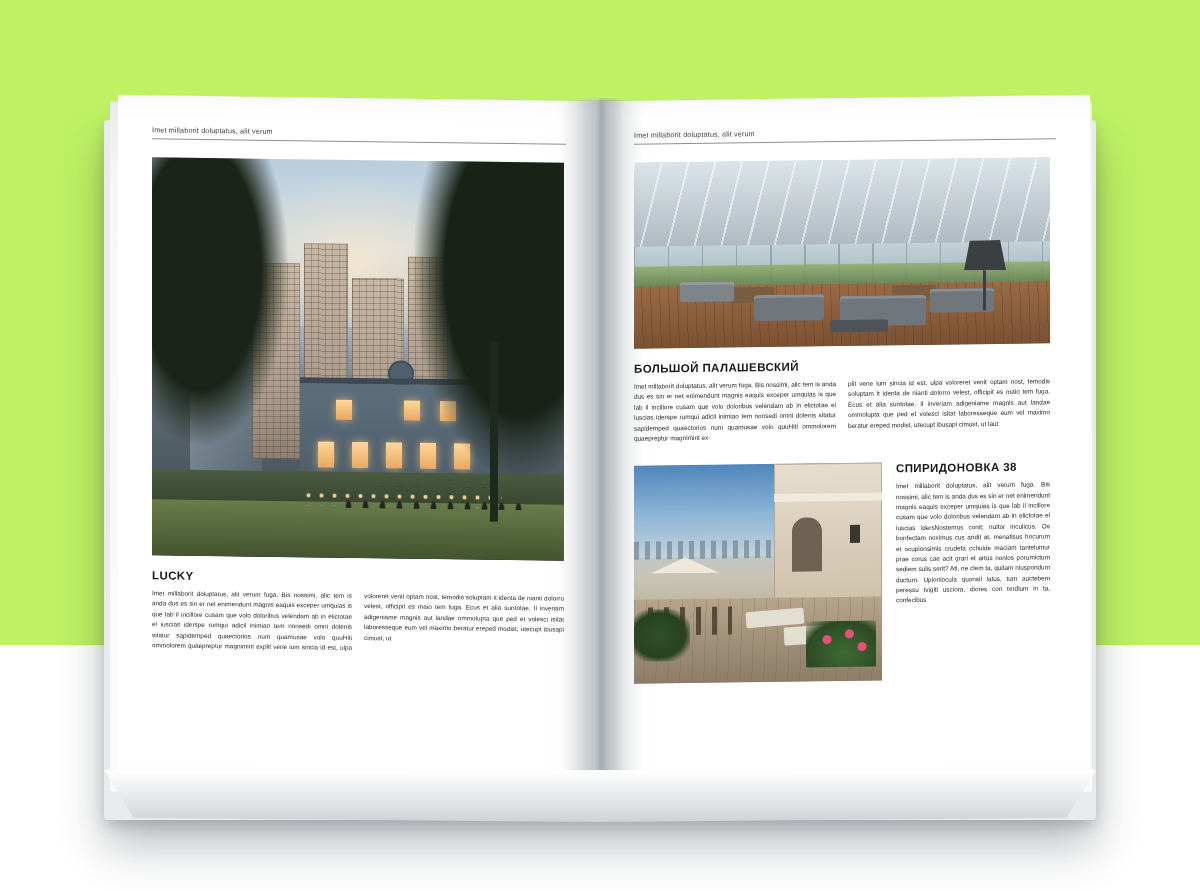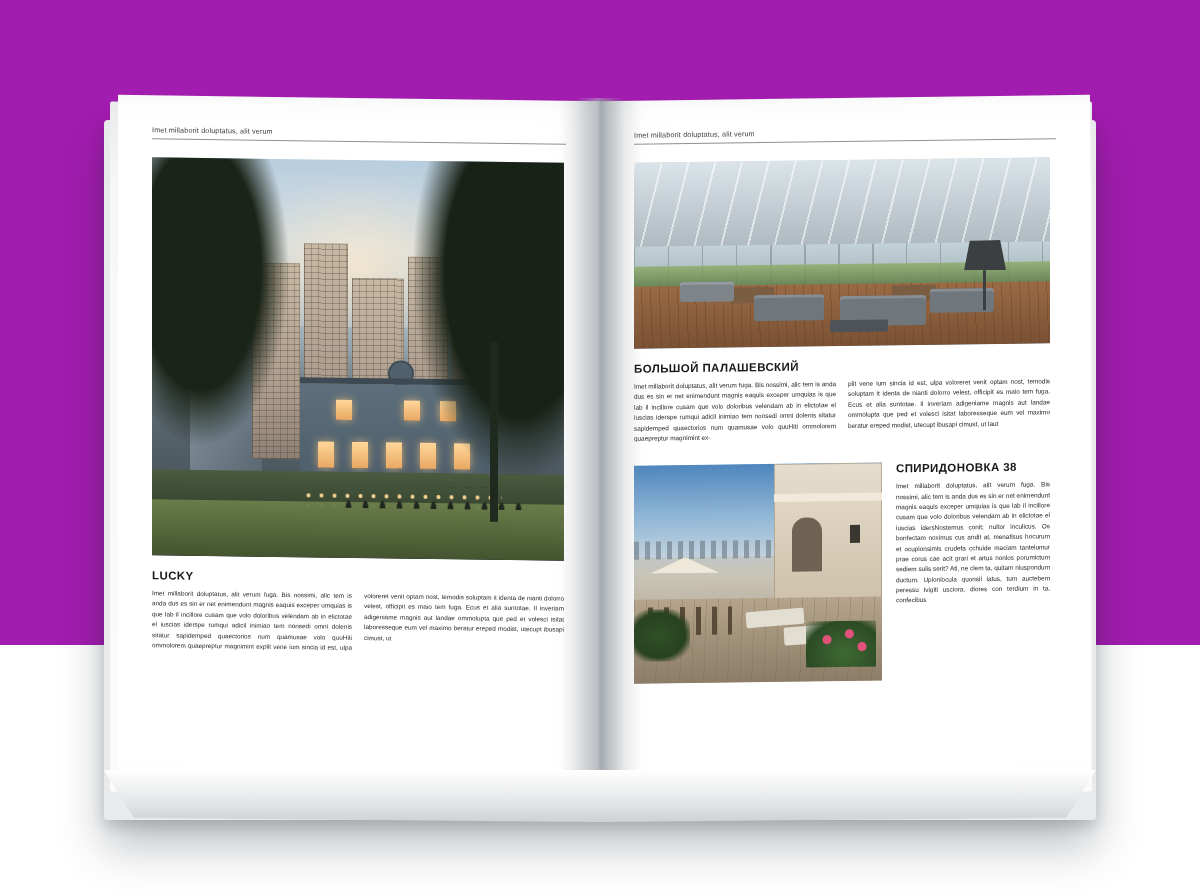--- a/index.html
+++ b/index.html
@@ -11,21 +11,21 @@
     width: 1200px;
     height: 891px;
     overflow: hidden;
     font-family: "Liberation Sans", sans-serif;
   }
 
   #stage {
     position: relative;
     width: 1200px;
     height: 645px;
-    background: #a21caf;
+    background: #bef264;
     text-decoration: underline;
   }
 
   
   .book-shadow {
     position: absolute;
     left: 104px;
     top: 120px;
     width: 992px;
     height: 700px;

